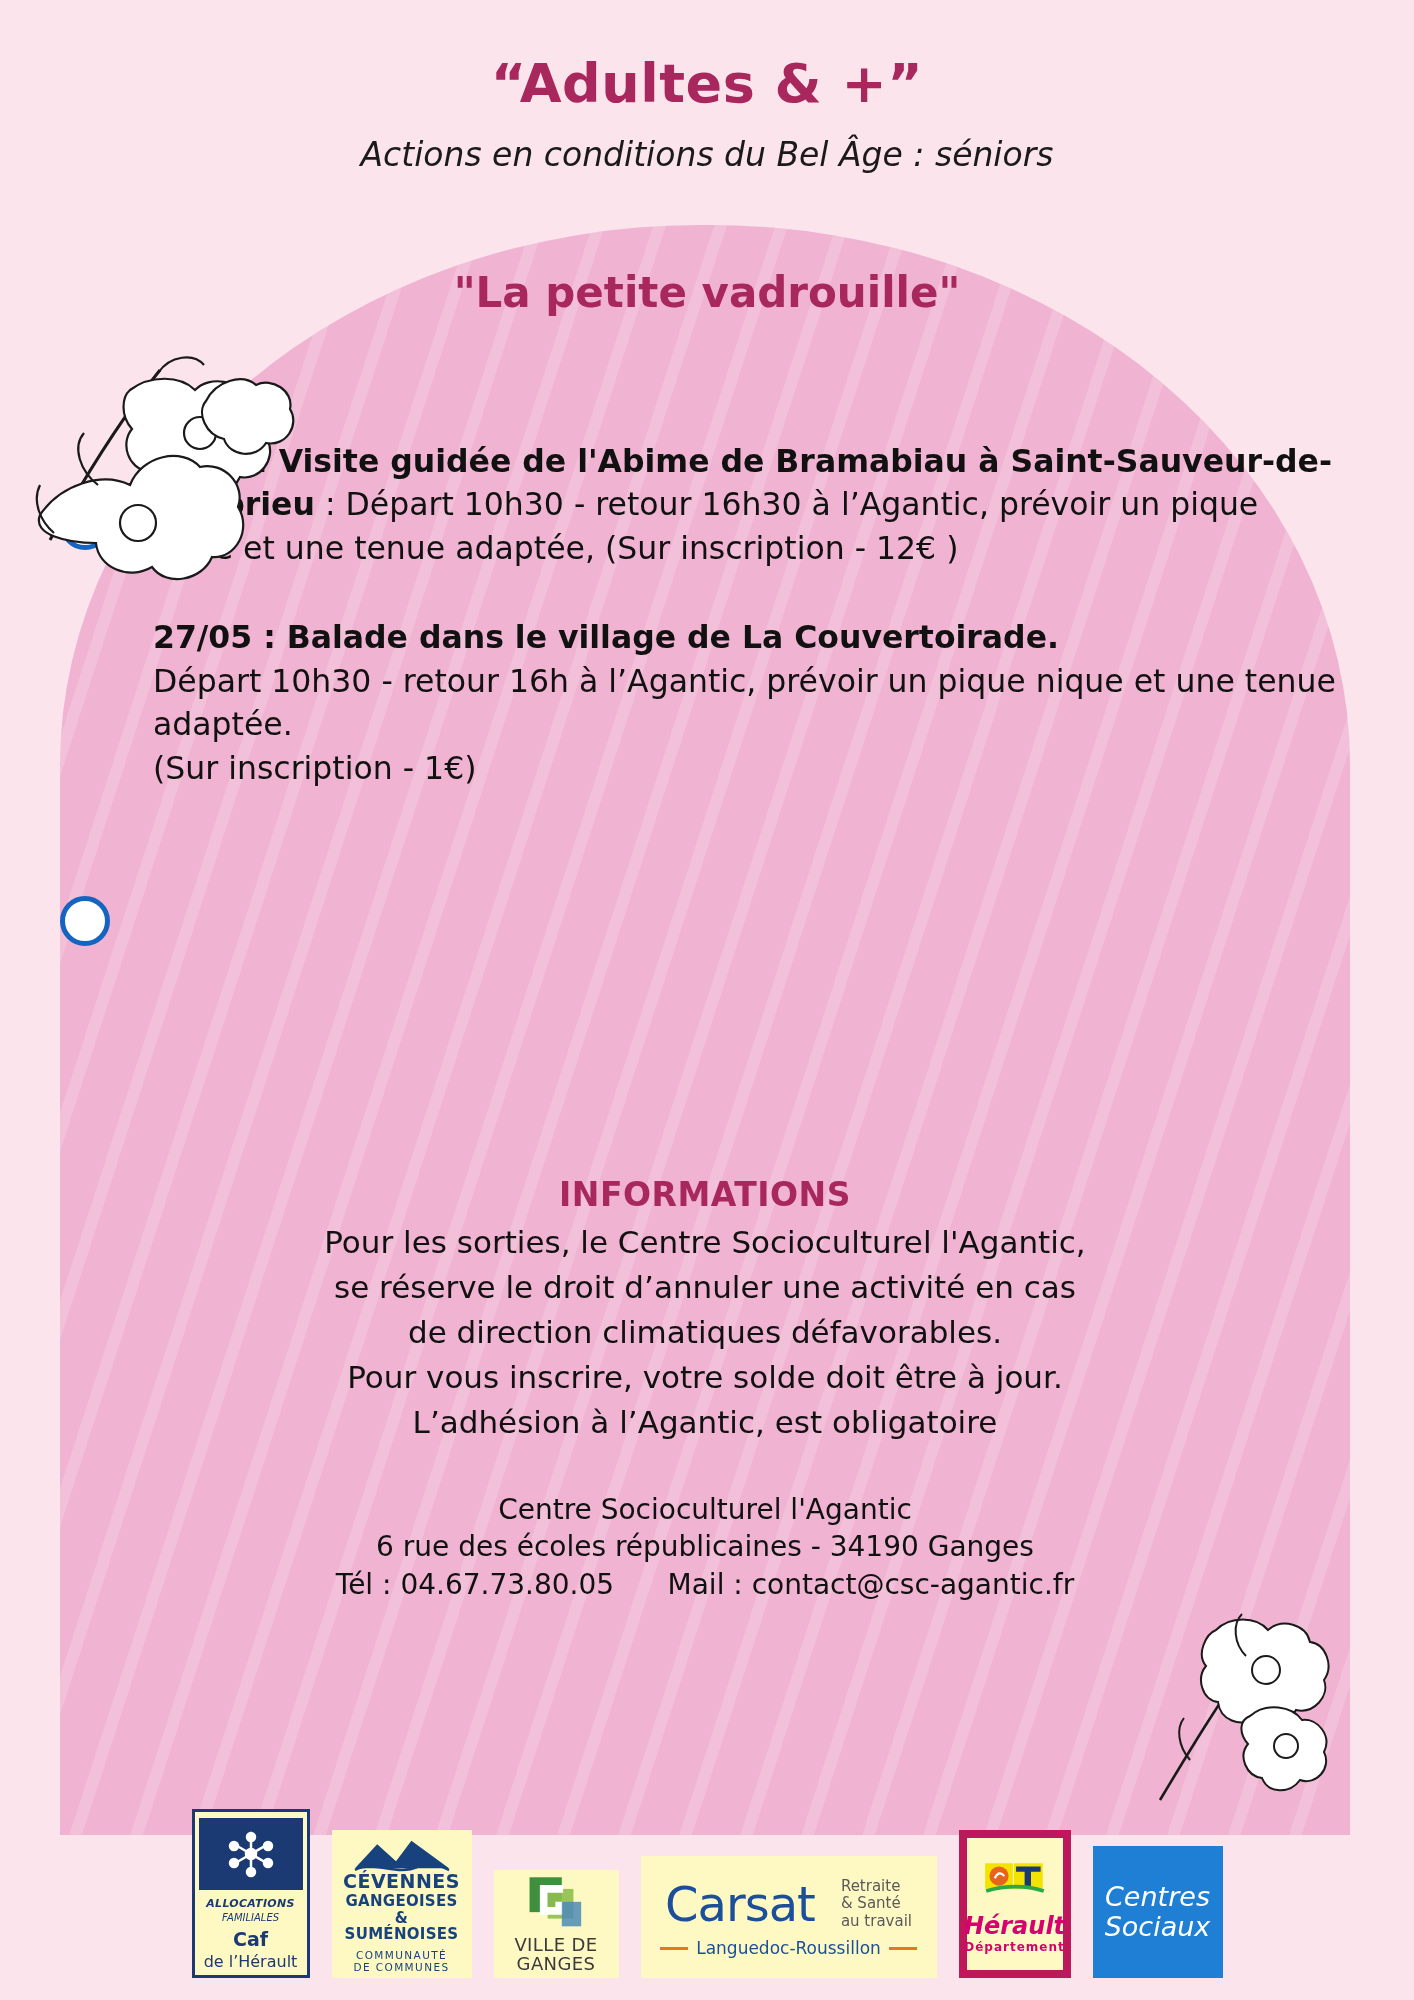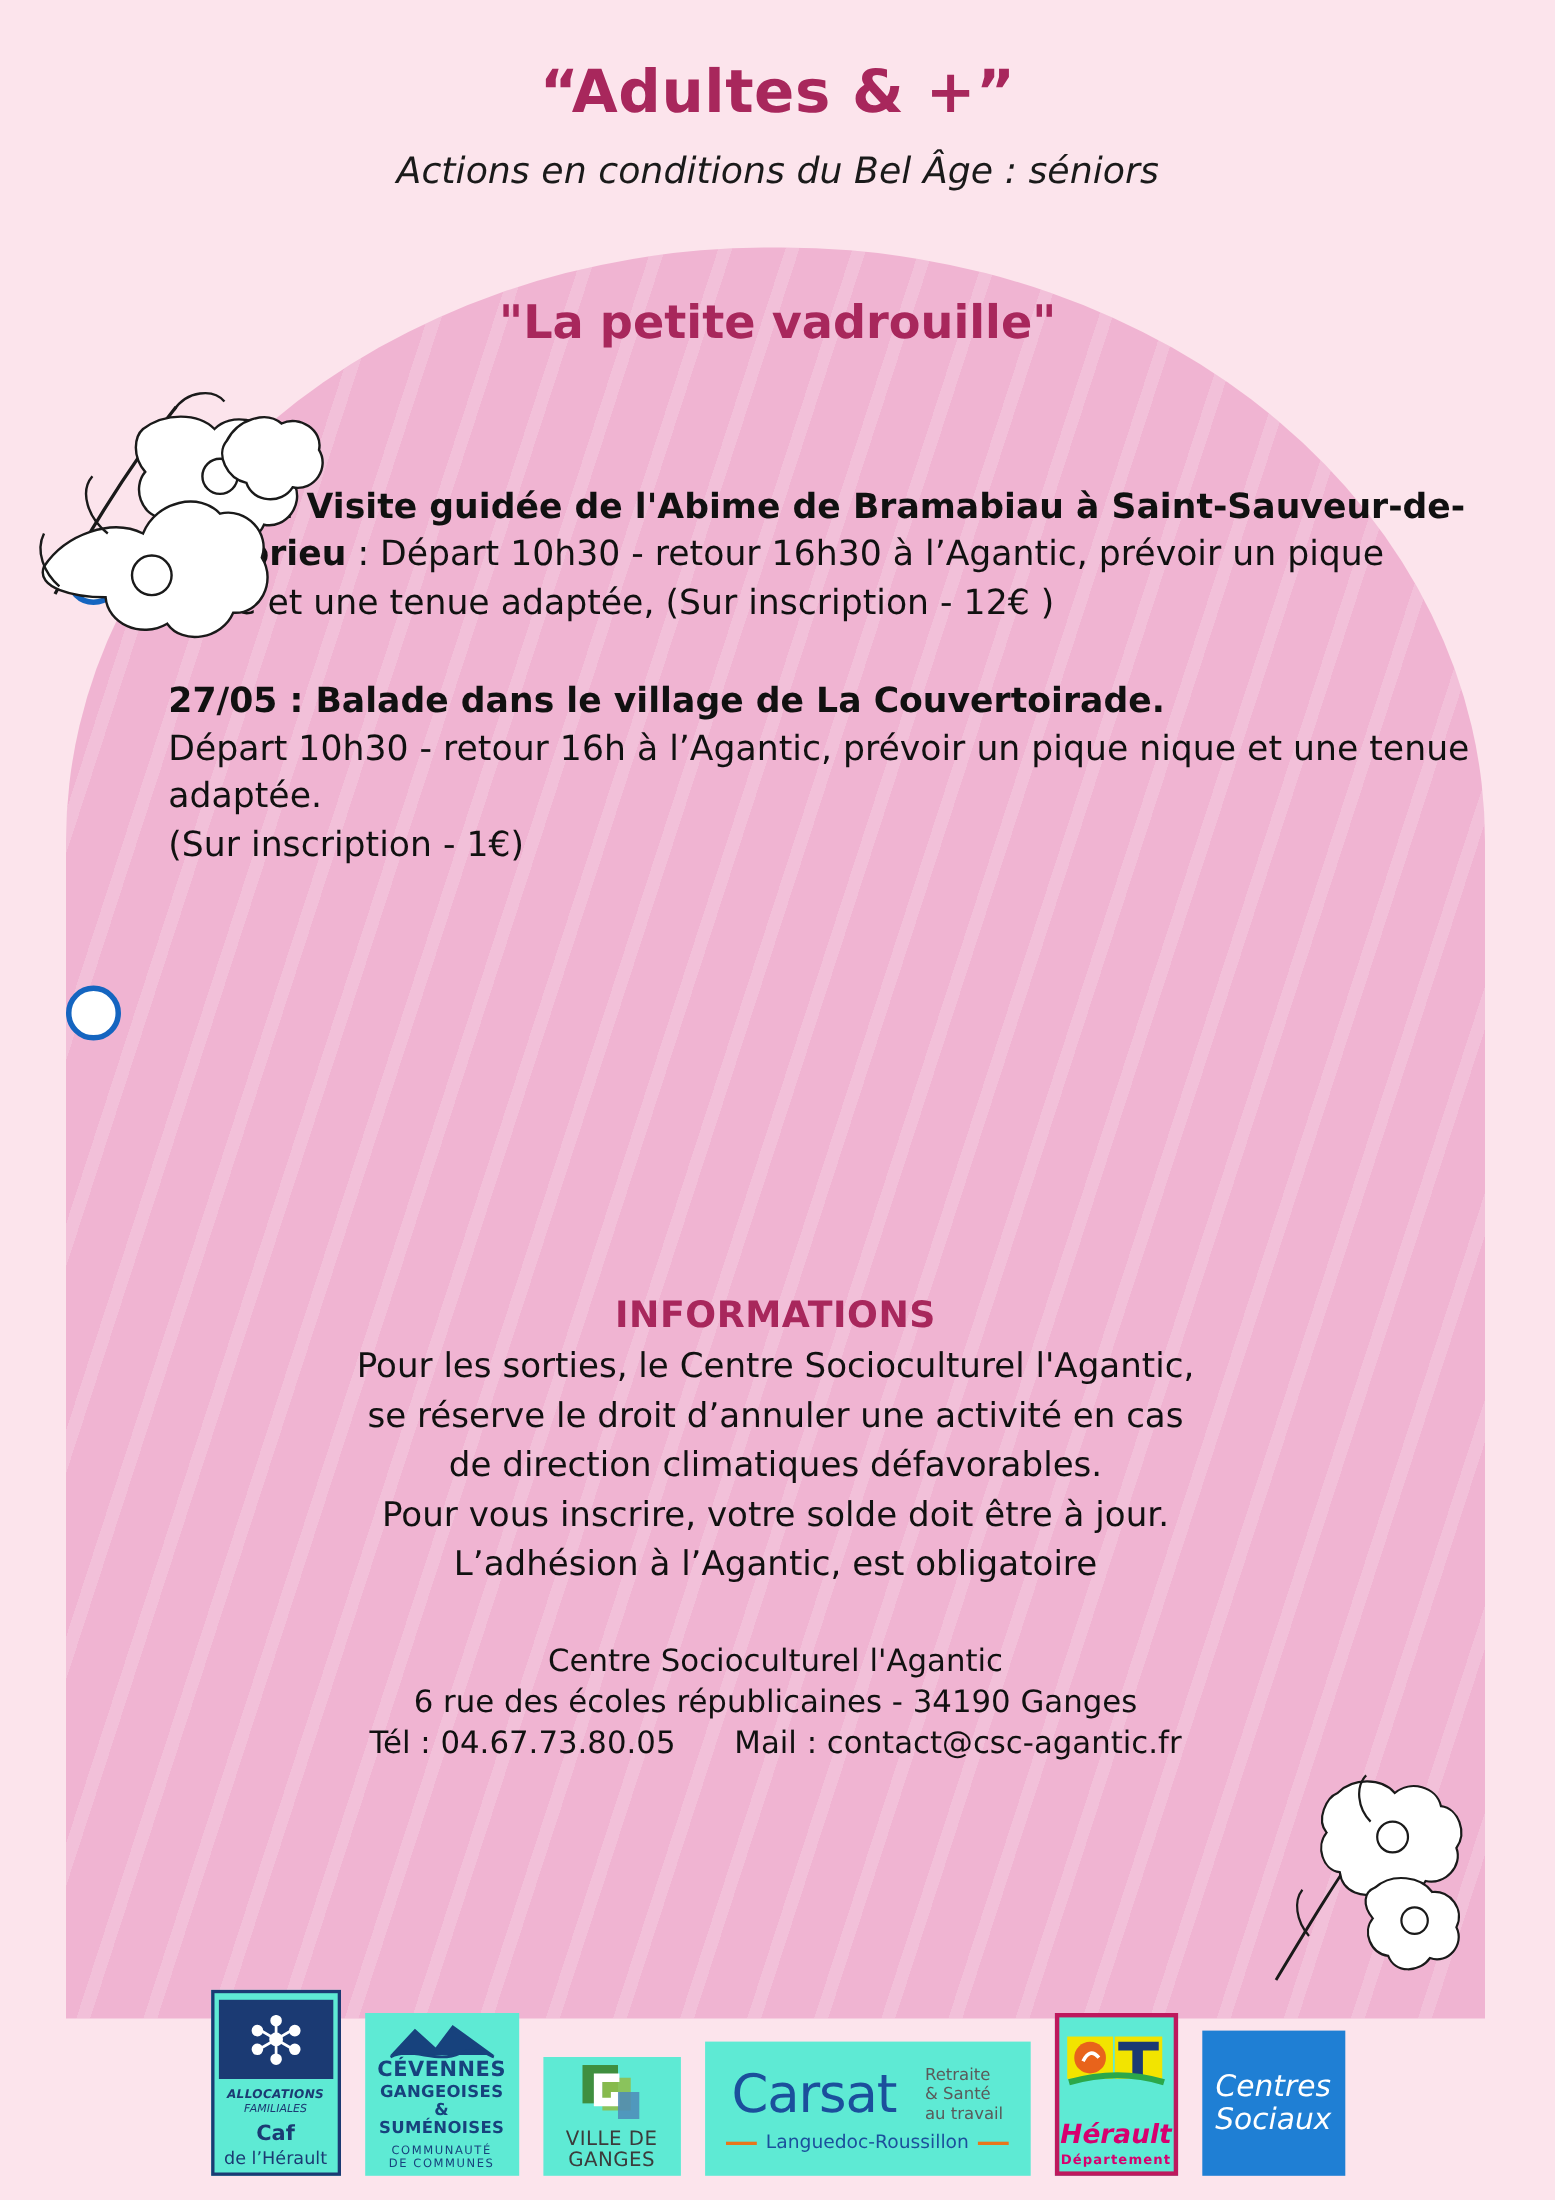--- a/index.html
+++ b/index.html
@@ -155,21 +155,21 @@
     bottom: 22px;
     left: 0;
     width: 100%;
     display: flex;
     justify-content: center;
     align-items: flex-end;
     gap: 22px;
     z-index: 7;
   }
   .logo {
-    background: #5eead4;
+    background: #fef9c3;
     display: flex;
     flex-direction: column;
     align-items: center;
     justify-content: center;
     text-align: center;
   }
   .logo-caf {
     width: 118px; height: 169px;
     border: 3px solid #1b3a73;
     padding: 6px 4px 4px;
@@ -215,22 +215,22 @@
   }
   .carsat-row { display: flex; align-items: center; gap: 26px; }
   .carsat-word { font-size: 48px; color: #1b4f9c; letter-spacing: -1px; font-family: "DejaVu Sans", sans-serif; }
   .carsat-side { font-size: 15px; color: #5a5a5a; line-height: 1.15; text-align: left; }
   .carsat-under { display: flex; align-items: center; gap: 8px; margin-top: 6px; width: 100%; justify-content: center;}
   .carsat-line { width: 28px; height: 3px; background: #e8761b; }
   .carsat-lr { font-size: 17px; color: #1b4f9c; }
 
   .logo-herault {
     width: 112px; height: 148px;
-    border: 4px solid #be185d;
-    padding: 4px;
+    border: 8px solid #be185d;
+    padding: 16px;
     justify-content: space-between;
   }
   .her-mark { width: 100%; height: 86px; position: relative; }
   .her-name { font-size: 24px; font-weight: bold; color: #d6006f; font-style: italic; }
   .her-dep { font-size: 12px; font-weight: bold; color: #d6006f; letter-spacing: 1px;}
 
   .logo-cs {
     width: 130px; height: 132px;
     background: #1f7fd4;
     color: #fff;

